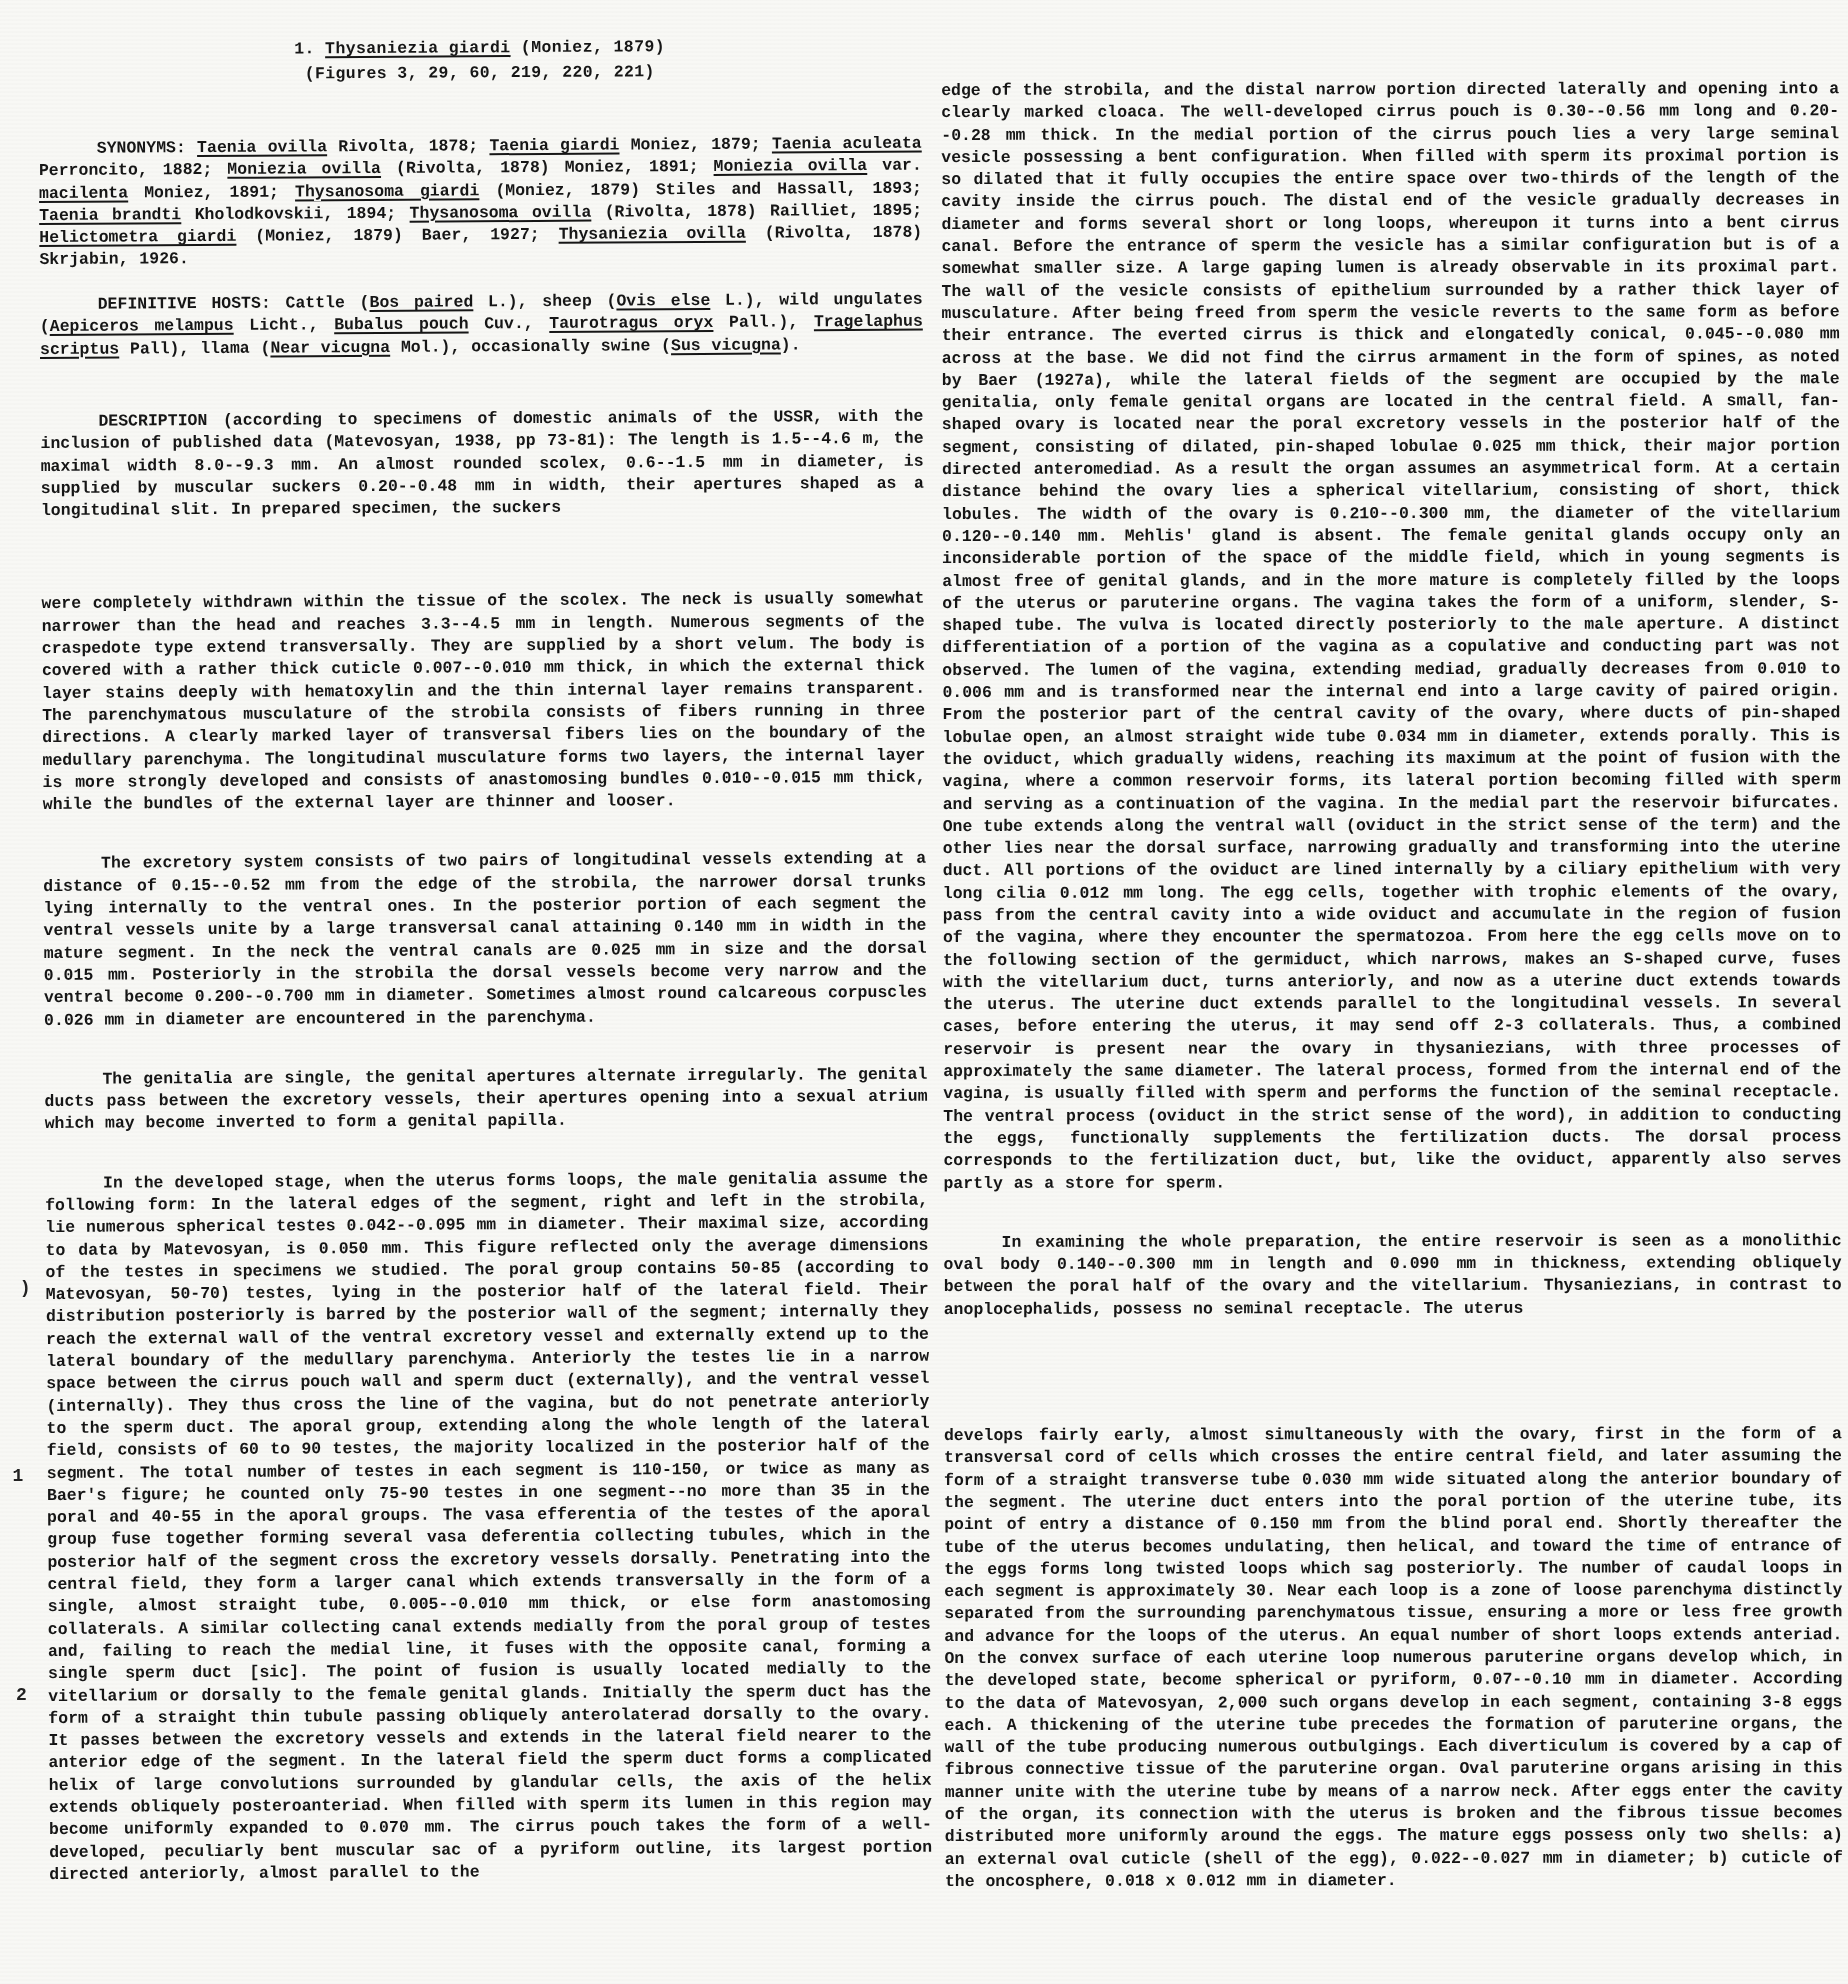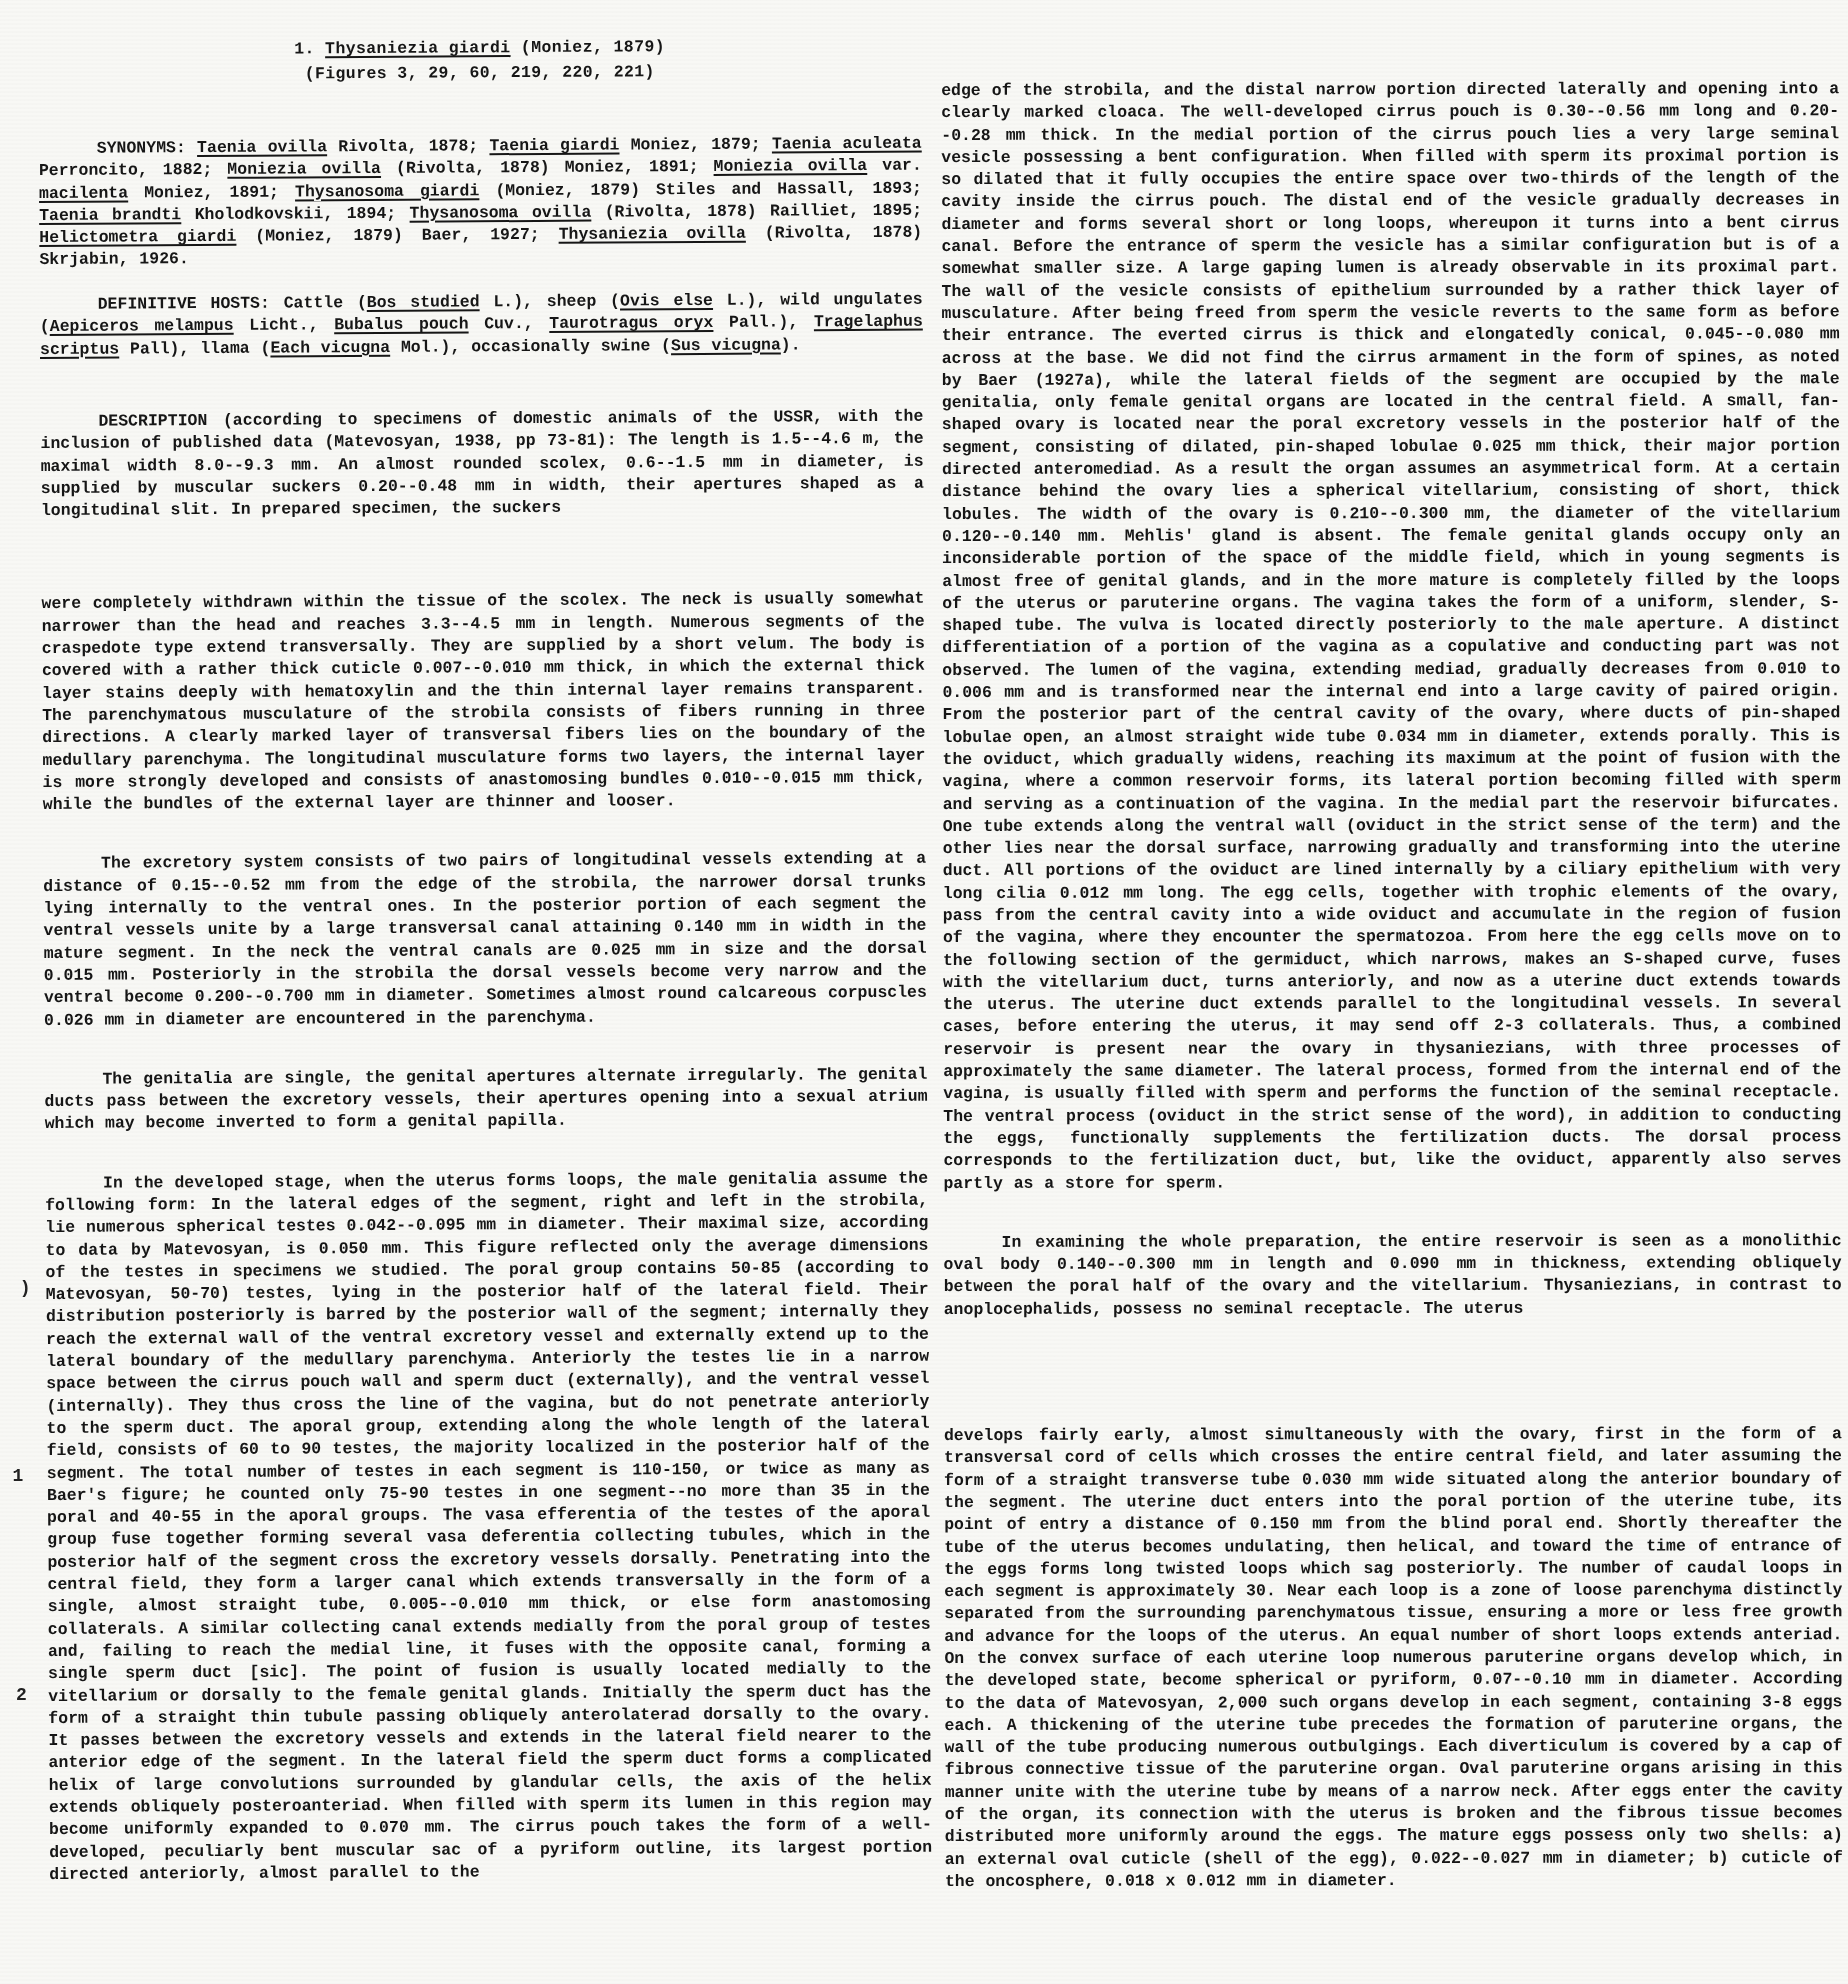--- a/index.html
+++ b/index.html
@@ -85,21 +85,21 @@
   <div class="columns">
 
     <div class="col col-left">
       <div class="doc-title">
         <div>1.  <u>Thysaniezia giardi</u> (Moniez, 1879)</div>
         <div>(Figures 3, 29, 60, 219, 220, 221)</div>
       </div>
 
       <p class="para indent mt-lg">SYNONYMS: <u>Taenia ovilla</u> Rivolta, 1878; <u>Taenia giardi</u> Moniez, 1879; <u>Taenia aculeata</u> Perroncito, 1882; <u>Moniezia ovilla</u> (Rivolta, 1878) Moniez, 1891; <u>Moniezia ovilla</u> var. <u>macilenta</u> Moniez, 1891; <u>Thysanosoma giardi</u> (Moniez, 1879) Stiles and Hassall, 1893; <u>Taenia brandti</u> Kholodkovskii, 1894; <u>Thysanosoma ovilla</u> (Rivolta, 1878) Railliet, 1895; <u>Helictometra giardi</u> (Moniez, 1879) Baer, 1927; <u>Thysaniezia ovilla</u> (Rivolta, 1878) Skrjabin, 1926.</p>
 
-      <p class="para indent mt-sm">DEFINITIVE HOSTS: Cattle (<u>Bos studied</u> L.), sheep (<u>Ovis else</u> L.), wild ungulates (<u>Aepiceros melampus</u> Licht., <u>Bubalus pouch</u> Cuv., <u>Taurotragus oryx</u> Pall.), <u>Tragelaphus scriptus</u> Pall), llama (<u>Each vicugna</u> Mol.), occasionally swine (<u>Sus vicugna</u>).</p>
+      <p class="para indent mt-sm">DEFINITIVE HOSTS: Cattle (<u>Bos paired</u> L.), sheep (<u>Ovis else</u> L.), wild ungulates (<u>Aepiceros melampus</u> Licht., <u>Bubalus pouch</u> Cuv., <u>Taurotragus oryx</u> Pall.), <u>Tragelaphus scriptus</u> Pall), llama (<u>Near vicugna</u> Mol.), occasionally swine (<u>Sus vicugna</u>).</p>
 
       <p class="para indent mt-lg">DESCRIPTION (according to specimens of domestic animals of the USSR, with the inclusion of published data (Matevosyan, 1938, pp 73-81): The length is 1.5--4.6 m, the maximal width 8.0--9.3 mm. An almost rounded scolex, 0.6--1.5 mm in diameter, is supplied by muscular suckers 0.20--0.48 mm in width, their apertures shaped as a longitudinal slit. In prepared specimen, the suckers</p>
 
       <p class="para mt-xl">were completely withdrawn within the tissue of the scolex. The neck is usually somewhat narrower than the head and reaches 3.3--4.5 mm in length. Numerous segments of the craspedote type extend transversally. They are supplied by a short velum. The body is covered with a rather thick cuticle 0.007--0.010 mm thick, in which the external thick layer stains deeply with hematoxylin and the thin internal layer remains transparent. The parenchymatous musculature of the strobila consists of fibers running in three directions. A clearly marked layer of transversal fibers lies on the boundary of the medullary parenchyma. The longitudinal musculature forms two layers, the internal layer is more strongly developed and consists of anastomosing bundles 0.010--0.015 mm thick, while the bundles of the external layer are thinner and looser.</p>
 
       <p class="para indent mt-md">The excretory system consists of two pairs of longitudinal vessels extending at a distance of 0.15--0.52 mm from the edge of the strobila, the narrower dorsal trunks lying internally to the ventral ones. In the posterior portion of each segment the ventral vessels unite by a large transversal canal attaining 0.140 mm in width in the mature segment. In the neck the ventral canals are 0.025 mm in size and the dorsal 0.015 mm. Posteriorly in the strobila the dorsal vessels become very narrow and the ventral become 0.200--0.700 mm in diameter. Sometimes almost round calcareous corpuscles 0.026 mm in diameter are encountered in the parenchyma.</p>
 
       <p class="para indent mt-md">The genitalia are single, the genital apertures alternate irregularly. The genital ducts pass between the excretory vessels, their apertures opening into a sexual atrium which may become inverted to form a genital papilla.</p>
 
       <p class="para indent mt-md">In the developed stage, when the uterus forms loops, the male genitalia assume the following form: In the lateral edges of the segment, right and left in the strobila, lie numerous spherical testes 0.042--0.095 mm in diameter. Their maximal size, according to data by Matevosyan, is 0.050 mm. This figure reflected only the average dimensions of the testes in specimens we studied. The poral group contains 50-85 (according to Matevosyan, 50-70) testes, lying in the posterior half of the lateral field. Their distribution posteriorly is barred by the posterior wall of the segment; internally they reach the external wall of the ventral excretory vessel and externally extend up to the lateral boundary of the medullary parenchyma. Anteriorly the testes lie in a narrow space between the cirrus pouch wall and sperm duct (externally), and the ventral vessel (internally). They thus cross the line of the vagina, but do not penetrate anteriorly to the sperm duct. The aporal group, extending along the whole length of the lateral field, consists of 60 to 90 testes, the majority localized in the posterior half of the segment. The total number of testes in each segment is 110-150, or twice as many as Baer's figure; he counted only 75-90 testes in one segment--no more than 35 in the poral and 40-55 in the aporal groups. The vasa efferentia of the testes of the aporal group fuse together forming several vasa deferentia collecting tubules, which in the posterior half of the segment cross the excretory vessels dorsally. Penetrating into the central field, they form a larger canal which extends transversally in the form of a single, almost straight tube, 0.005--0.010 mm thick, or else form anastomosing collaterals. A similar collecting canal extends medially from the poral group of testes and, failing to reach the medial line, it fuses with the opposite canal, forming a single sperm duct [sic]. The point of fusion is usually located medially to the vitellarium or dorsally to the female genital glands. Initially the sperm duct has the form of a straight thin tubule passing obliquely anterolaterad dorsally to the ovary. It passes between the excretory vessels and extends in the lateral field nearer to the anterior edge of the segment. In the lateral field the sperm duct forms a complicated helix of large convolutions surrounded by glandular cells, the axis of the helix extends obliquely posteroanteriad. When filled with sperm its lumen in this region may become uniformly expanded to 0.070 mm. The cirrus pouch takes the form of a well-developed, peculiarly bent muscular sac of a pyriform outline, its largest portion directed anteriorly, almost parallel to the</p>

